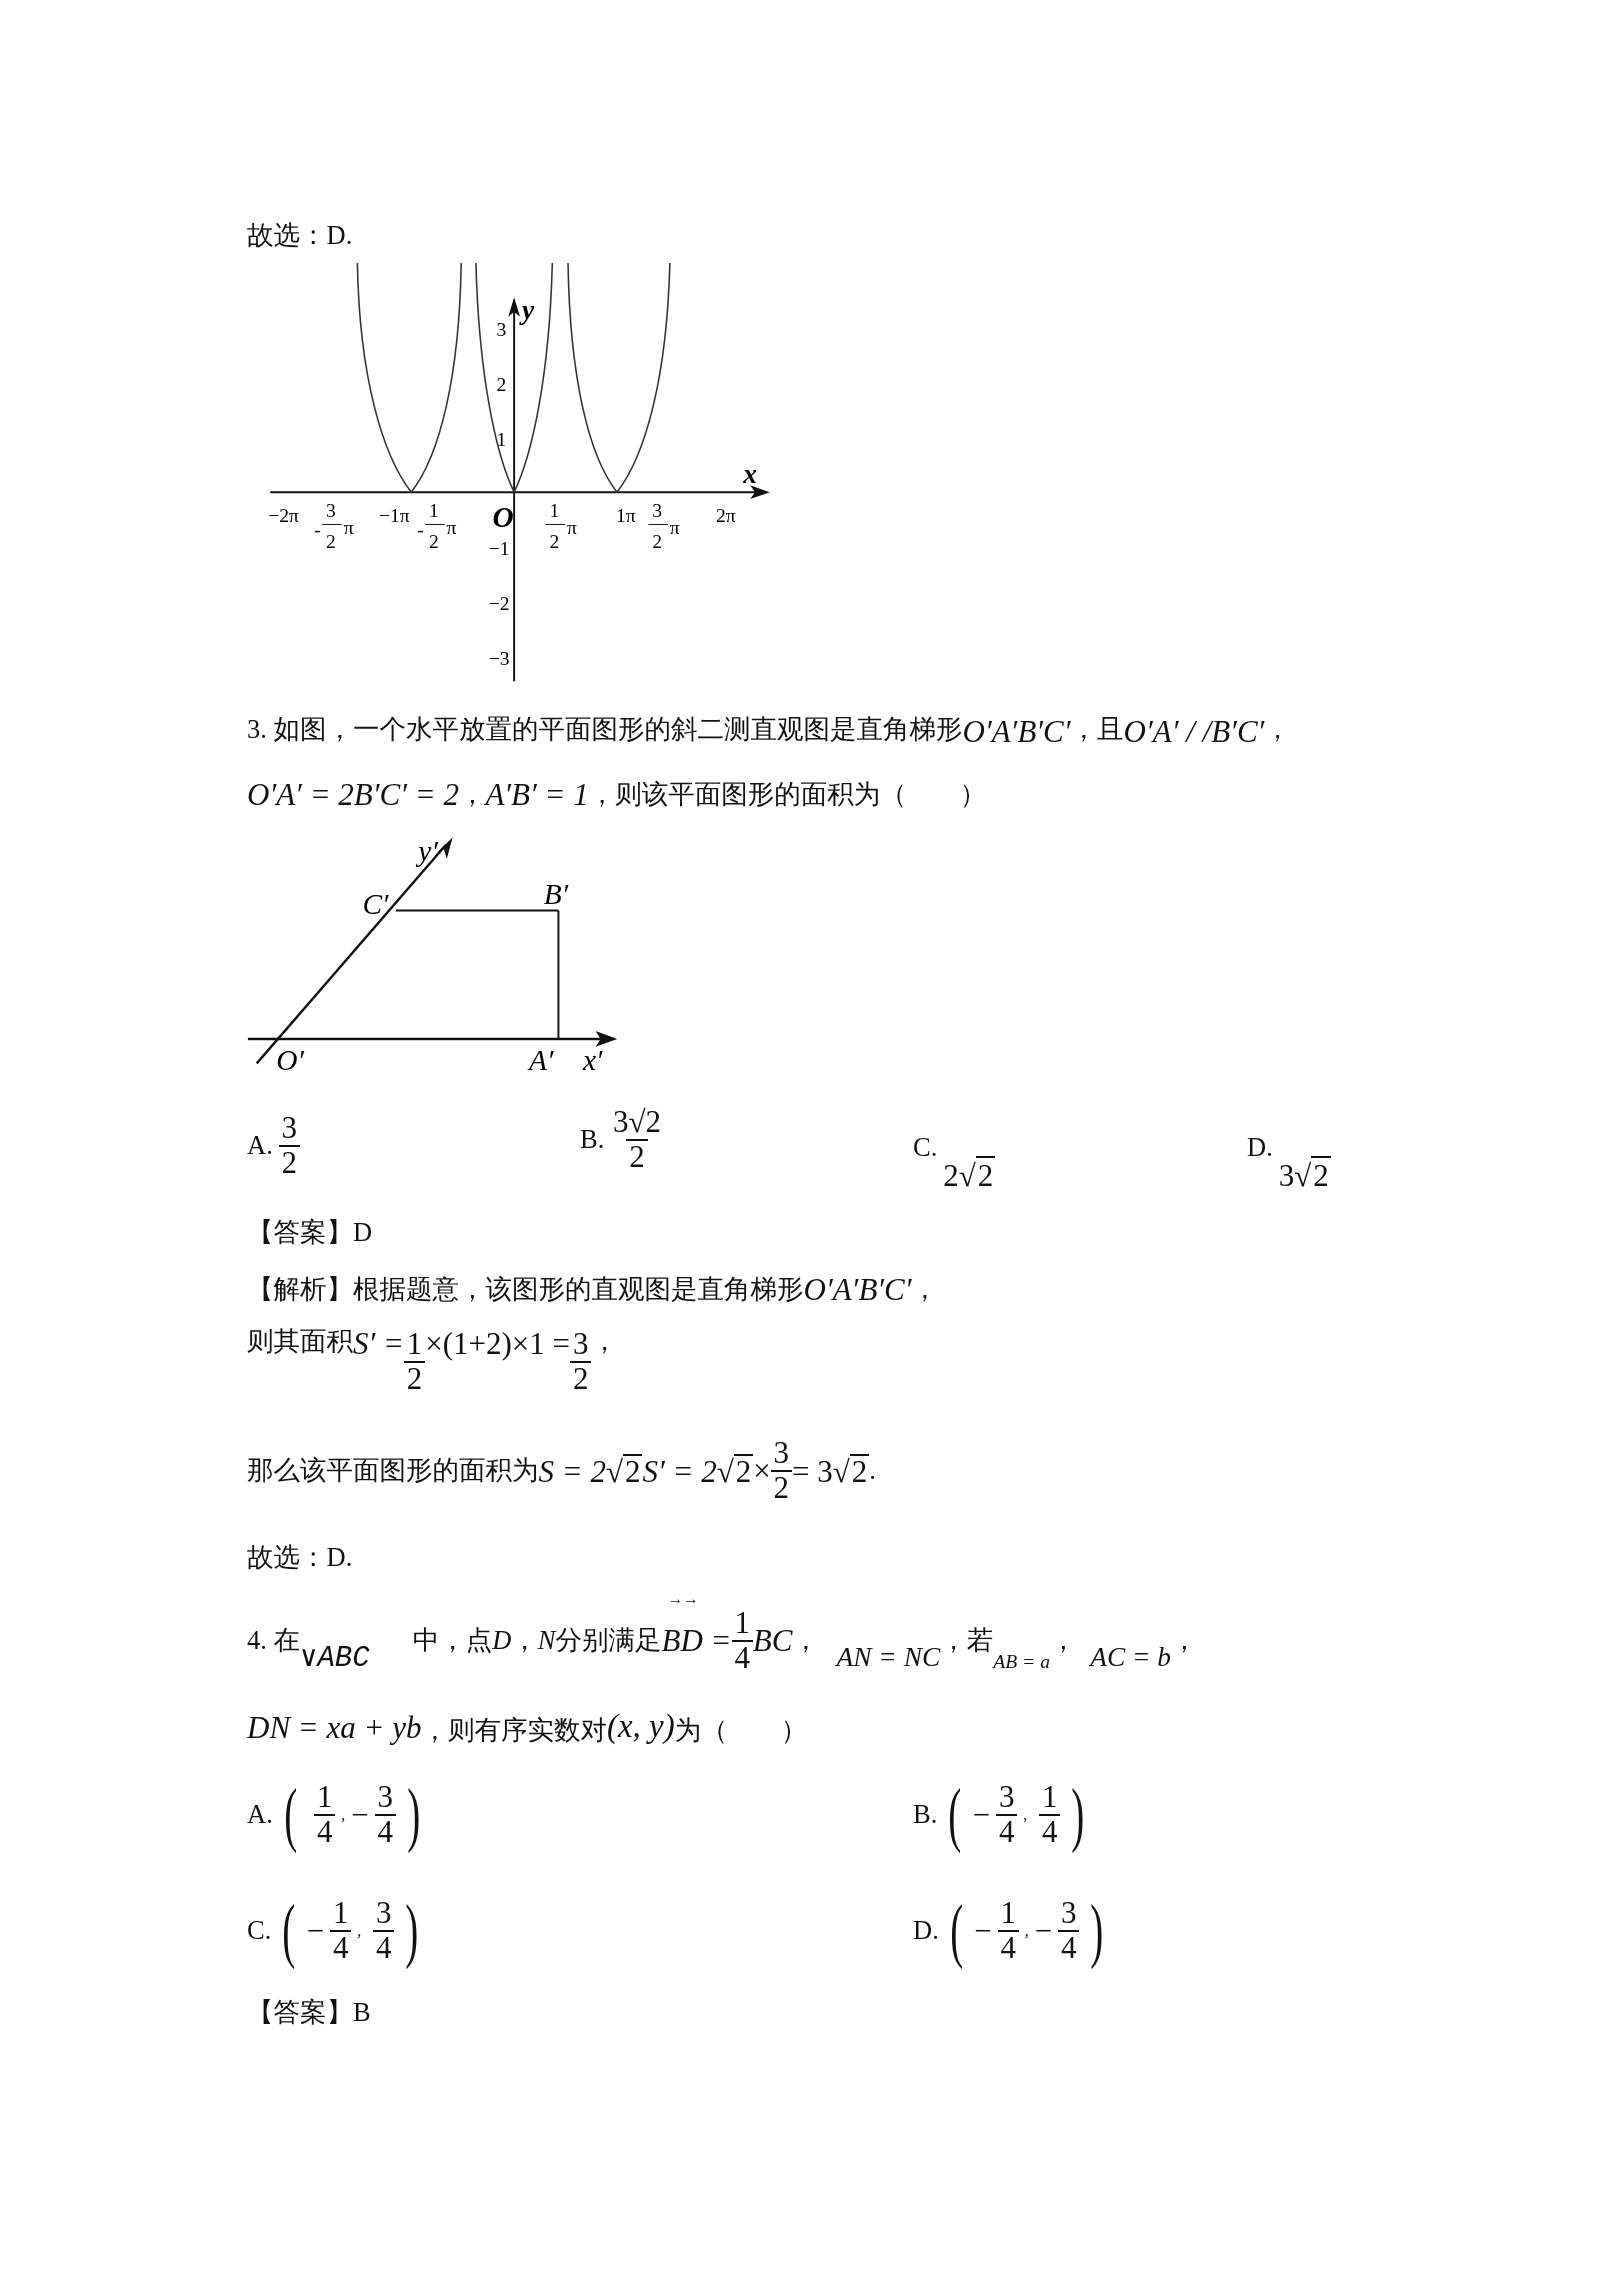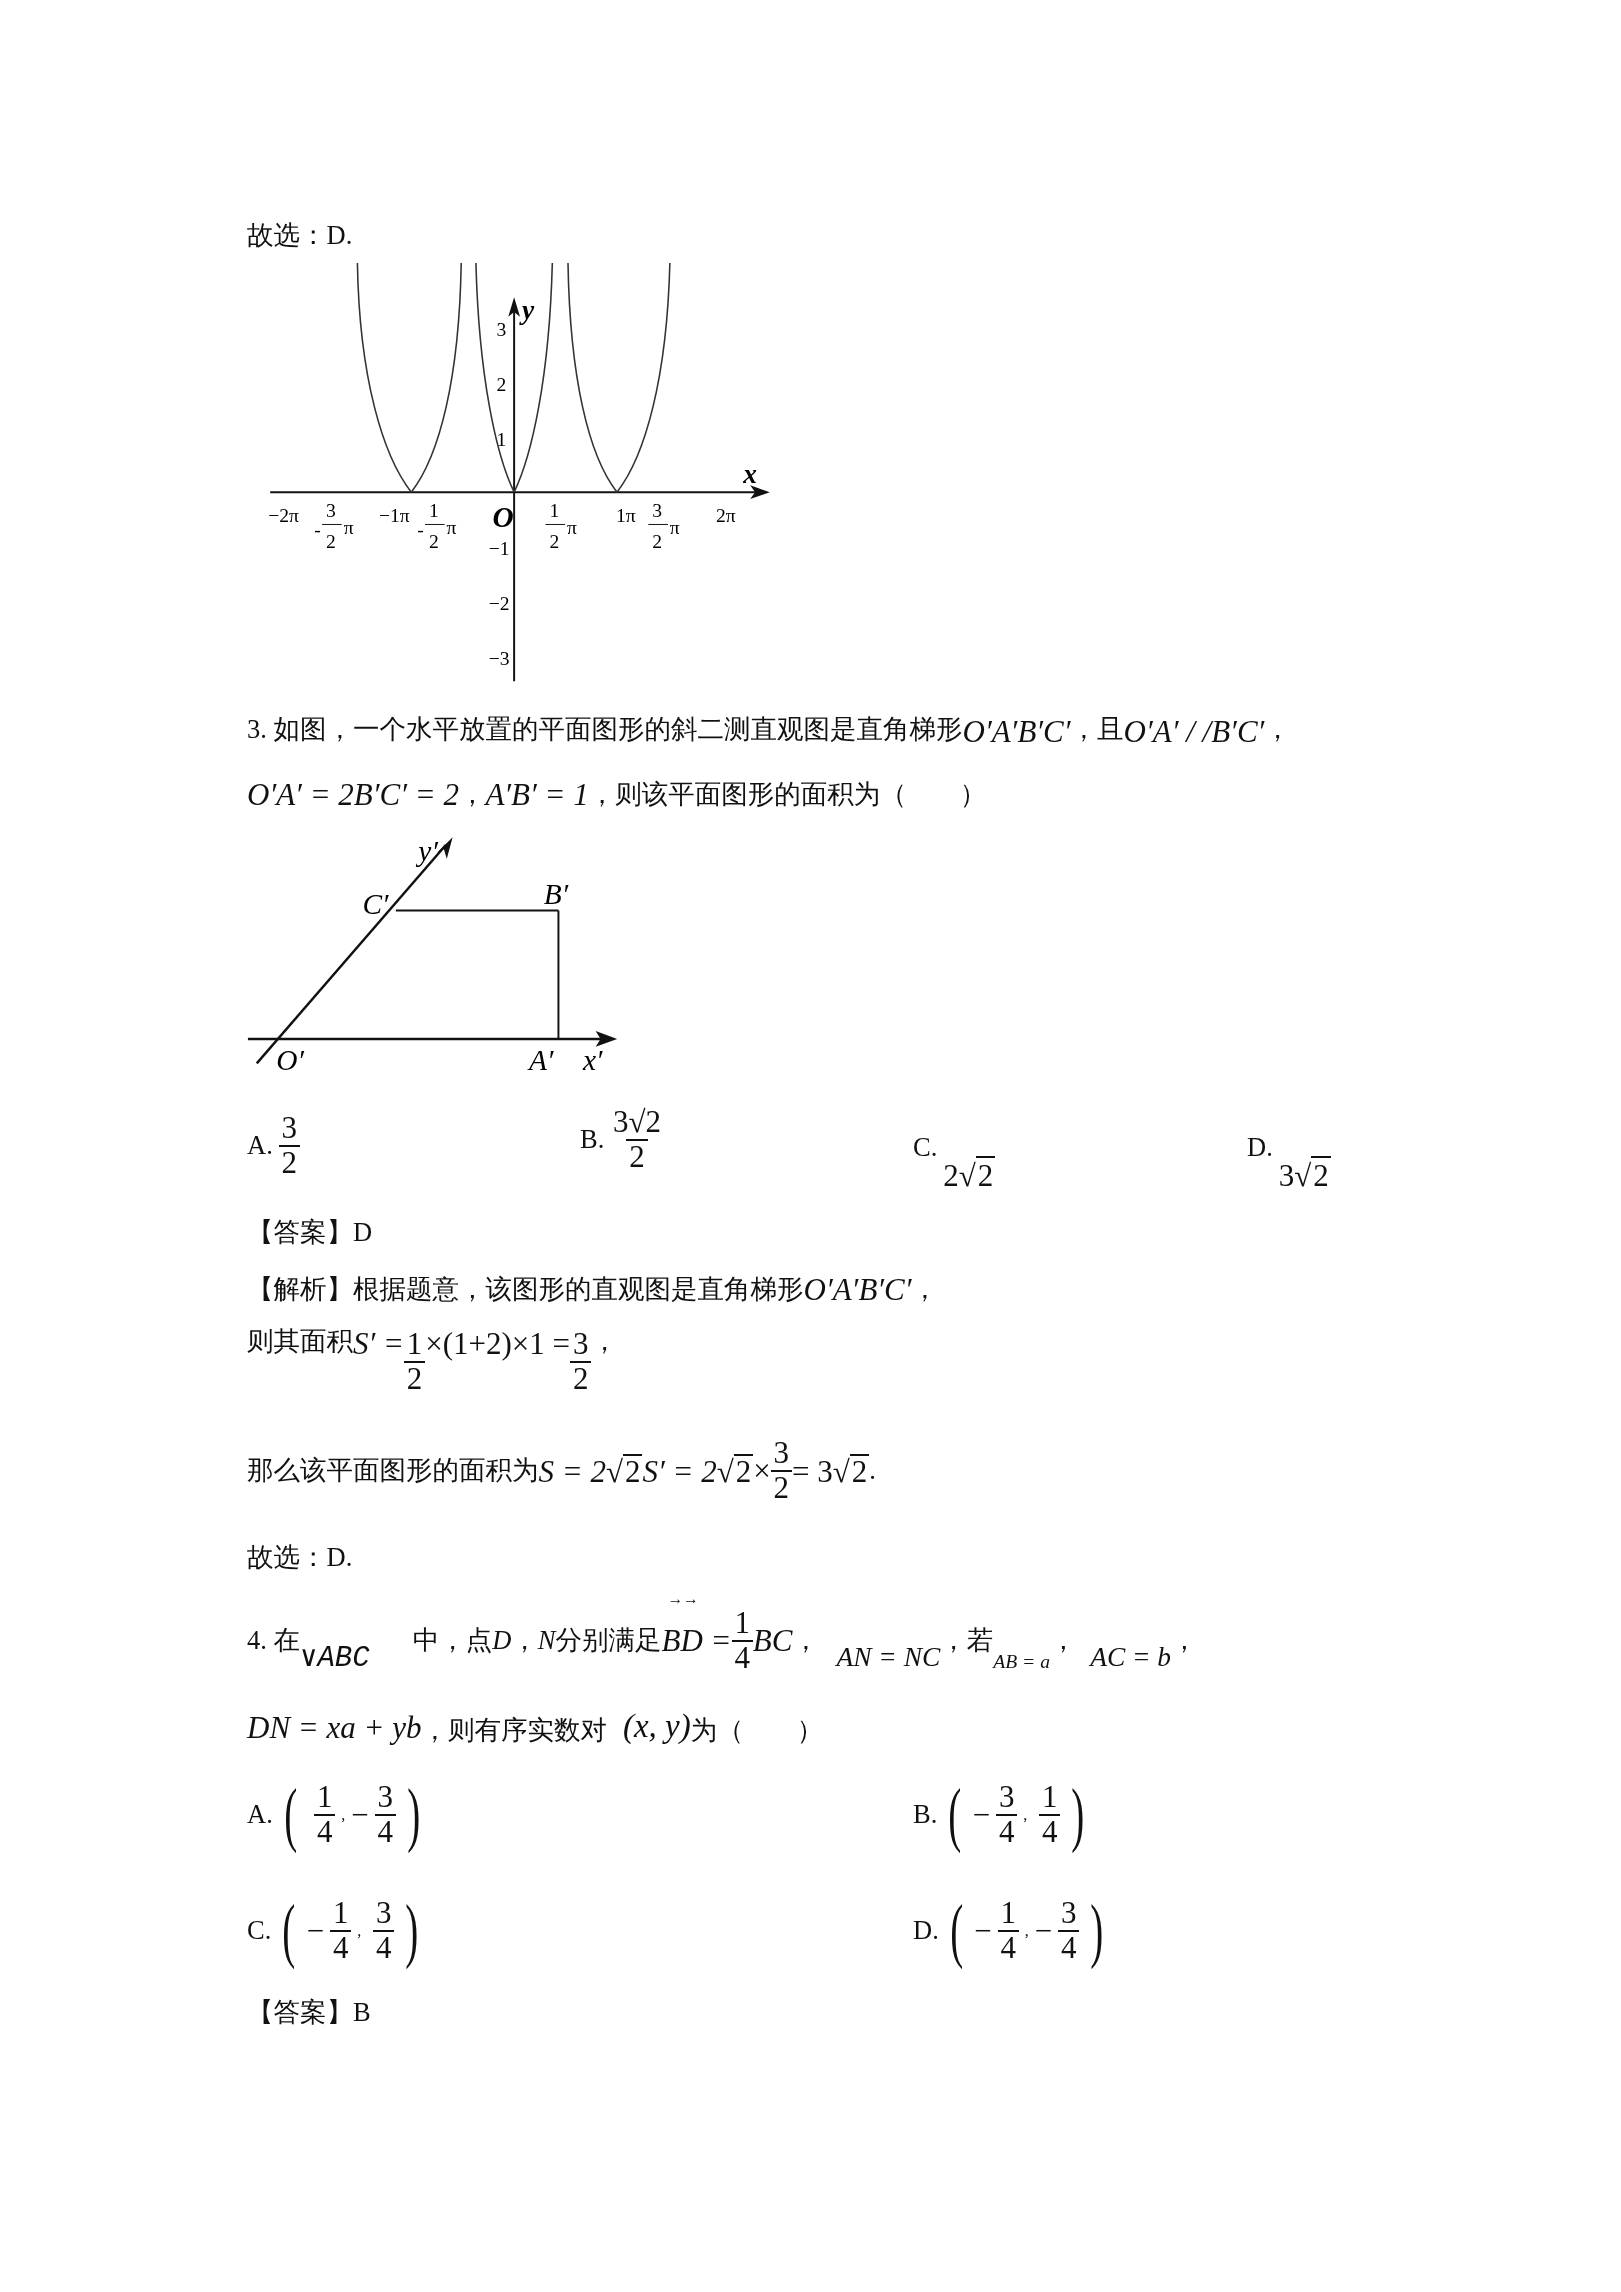--- a/index.html
+++ b/index.html
@@ -190,21 +190,21 @@
   <span class="math" style="font-size:27.4px;margin-top:37px;margin-left:17.6px;text-align:right;">AN = NC</span>
   <span style="margin-top:19.6px;">，若</span>
   <span class="math" style="font-size:19.6px;margin-top:45px;">AB = a</span>
   <span style="margin-top:19.6px;">，</span>
   <span class="math" style="font-size:27.4px;margin-top:37px;margin-left:13.7px;">AC = b</span>
   <span style="margin-top:19.6px;">，</span>
 </div>
 <div class="abs txt" style="left:247px;top:1710px;display:flex;align-items:flex-end;">
   <span class="math">DN = xa + yb</span>
   <span>，则有序实数对</span>
-  <span class="math" style="font-size:33px;margin-left:16px;">(x, y)</span>
+  <span class="math" style="font-size:33px;">(x, y)</span>
   <span>为（　　）</span>
 </div>
 
 <div class="abs opt" style="left:247px;top:1779px;">
   <span class="opt-label">A.</span>
   <span class="paren">(</span>
   <span class="math" style="font-style:normal"></span>
   <span class="frac">
       <span class="num">1</span>
       <span class="den">4</span>

